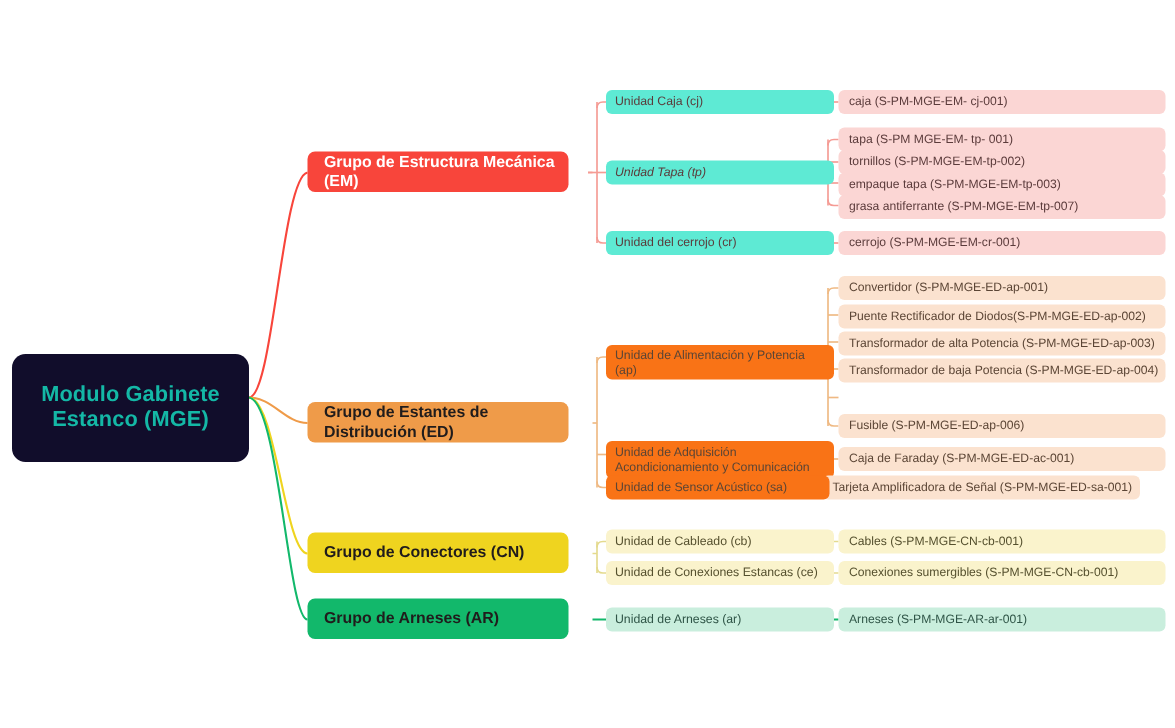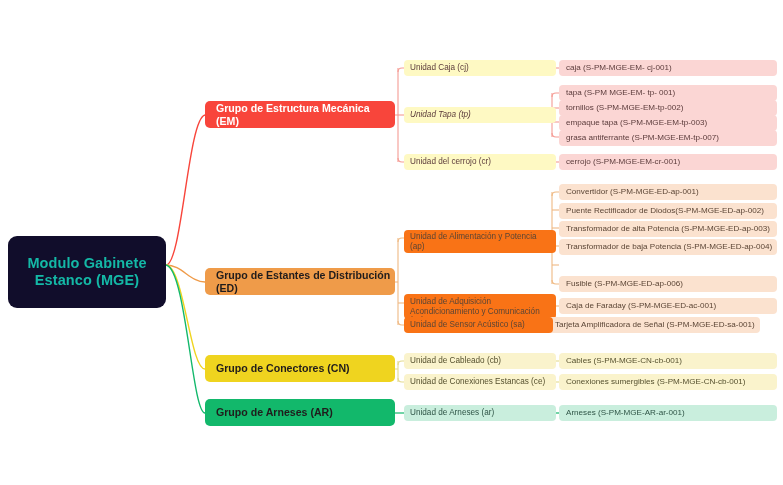--- a/index.html
+++ b/index.html
@@ -47,21 +47,21 @@
     color: #14b8a6;
     font-size: 14.5px;
     font-weight: bold;
     justify-content: center;
     text-align: center;
     letter-spacing: 0.1px;
   }
   
   .grp {
     left: 205px;
-    width: 190px;
+    width: 174px;
     height: 27px;
     color: #201c1c;
     font-size: 10.6px;
     font-weight: bold;
     padding-left: 11px;
     border-radius: 5px;
   }
   .grp.em { top: 101px; background: #F8453B; color: #ffffff; }
   .grp.ed { top: 268px; background: #EF9B49; }
   .grp.cn { top: 355px; background: #EFD41F; }
@@ -69,21 +69,21 @@
   
   .unit {
     left: 404px;
     width: 152px;
     min-height: 16px;
     font-size: 8.2px;
     color: #4a4040;
     padding: 2px 5px 2px 6px;
     border-radius: 4px;
   }
-  .unit.pink  { background: #fef9c3; color: #5b3b3b; }
+  .unit.pink  { background: #5eead4; color: #5b3b3b; }
   .unit.peach { background: #f97316; color: #5b4535; }
   .unit.lemon { background: #FAF3CC; color: #55502e; }
   .unit.mint  { background: #C9EEDD; color: #2f5547; }
   
   .leaf {
     left: 559px;
     width: 218px;
     height: 16px;
     font-size: 8.1px;
     padding-left: 7px;

